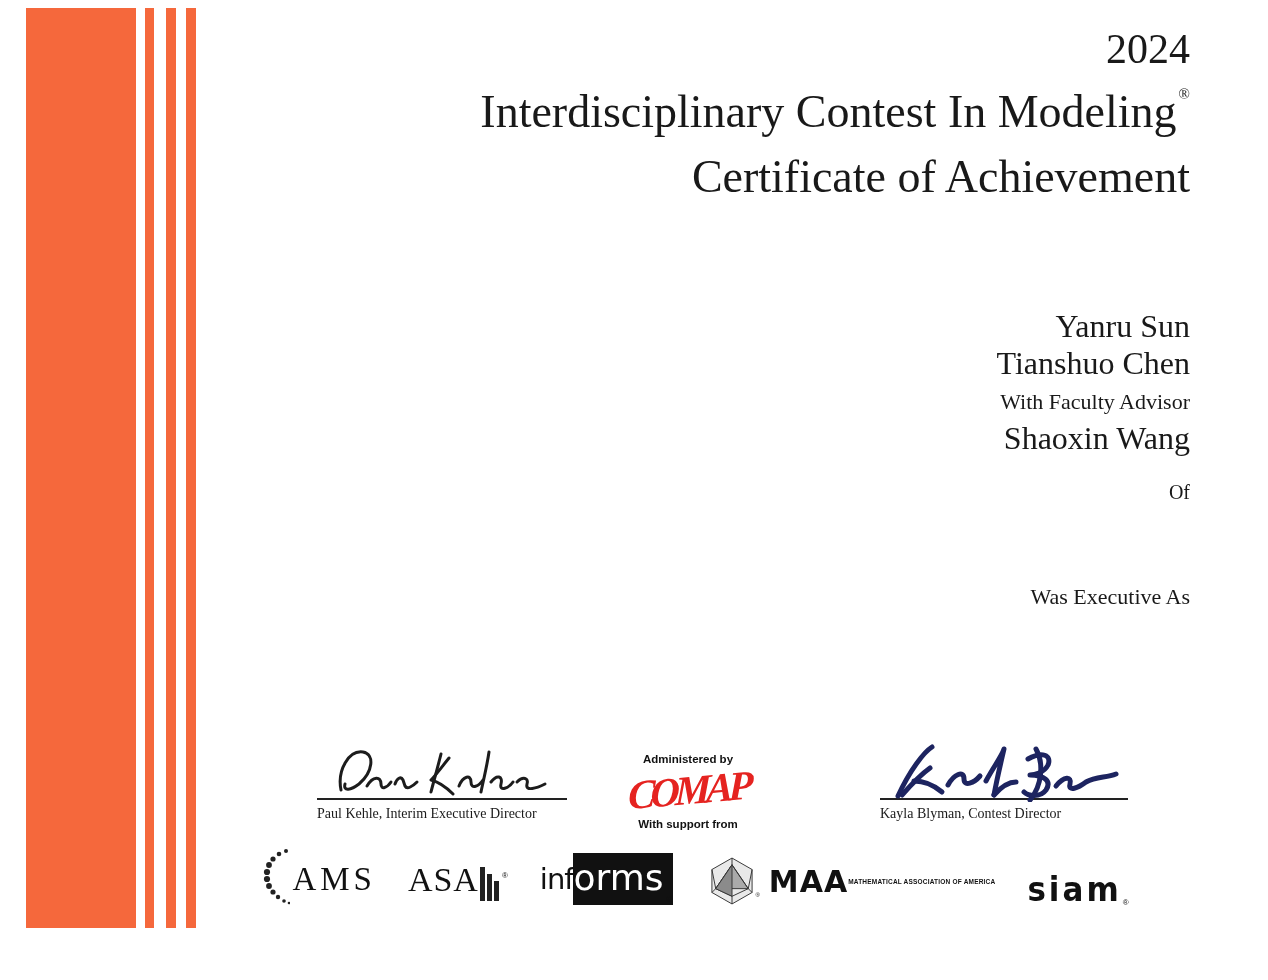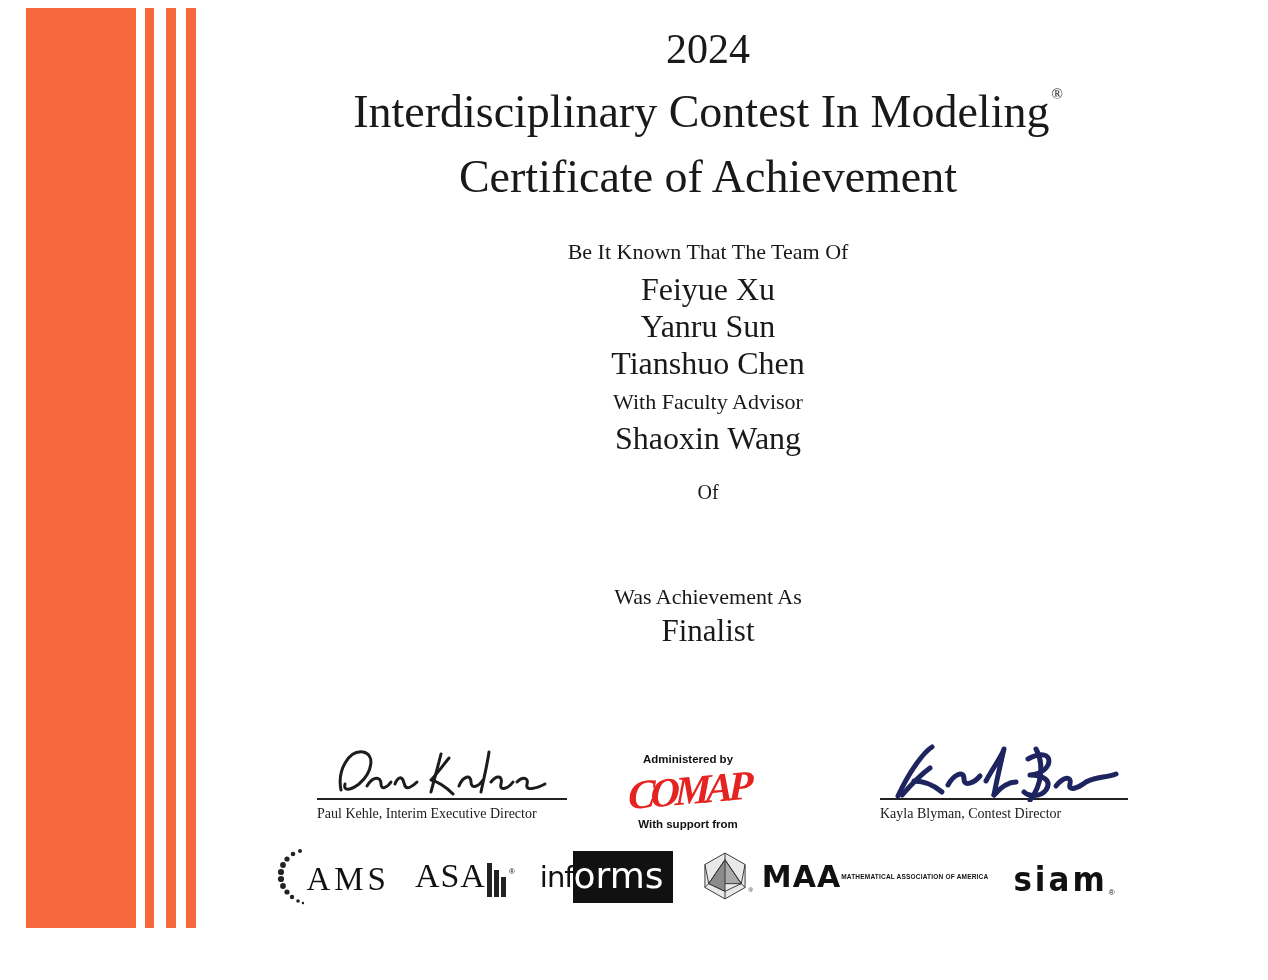--- a/index.html
+++ b/index.html
@@ -7,21 +7,21 @@
         font-family:"Liberation Serif", serif;color:#191919;}
 
   
   .bar{position:absolute;top:8px;height:920px;background:#f5683c;}
   .bar-thick{left:26px;width:110px;}
   .bar-t1{left:145px;width:9px;}
   .bar-t2{left:166px;width:10px;}
   .bar-t3{left:186px;width:10px;}
 
   
-  .cline{position:absolute;left:213px;width:990px;text-align:center;line-height:1.1;}
+  .cline{position:absolute;left:200px;width:990px;text-align:right;line-height:1.1;}
   .year{top:26px;font-size:42px;}
   .title{top:86px;font-size:46px;}
   .title sup{font-size:15px;vertical-align:28px;margin-left:2px;}
   .subtitle{top:152px;font-size:46px;}
   .team-intro{top:240px;font-size:22px;}
   .member0{top:272px;font-size:32px;}
   .member1{top:309px;font-size:32px;}
   .member2{top:346px;font-size:32px;}
   .advisor-intro{top:390px;font-size:22px;}
   .advisor-name{top:421px;font-size:32px;}
@@ -42,21 +42,21 @@
   .admin-block{position:absolute;left:610px;top:753px;width:156px;text-align:center;
                font-family:"Liberation Sans", sans-serif;font-weight:bold;color:#111;}
   .admin-top{font-size:11.5px;}
   .comap{display:inline-block;font-family:"Liberation Serif", serif;font-style:italic;font-weight:bold;
          color:#e52320;font-size:41px;letter-spacing:-5px;line-height:1.05;transform:rotate(-5deg) skewX(-6deg);
          margin:4px 0 2px 0;}
   .admin-bottom{font-size:11.5px;margin-top:4px;}
 
   
   .sponsors{position:absolute;top:847px;left:200px;width:990px;display:flex;justify-content:center;
-            align-items:center;gap:25px;font-family:"Liberation Sans", sans-serif;color:#111;}
+            align-items:flex-end;gap:32px;font-family:"Liberation Sans", sans-serif;color:#111;}
   .logo{display:flex;align-items:center;}
   .ams-text{font-family:"Liberation Serif", serif;font-size:33px;letter-spacing:4px;margin-left:2px;margin-top:6px;}
   .asa{align-items:flex-start;margin-top:6px;}
   .asa-text{font-family:"Liberation Serif", serif;font-size:34px;letter-spacing:1px;}
   .asa-bars{margin:6px 0 0 1px;}
   .reg{font-size:8px;vertical-align:baseline;position:relative;top:10px;font-family:"Liberation Sans", sans-serif;}
   .informs{font-family:"DejaVu Sans", sans-serif;font-weight:normal;margin-top:2px;}
   .informs-prefix{font-size:29px;letter-spacing:-1px;}
   .informs-box{background:#111;color:#fff;font-size:36px;padding:7px 9px 9px 1px;margin-left:-1px;line-height:1;}
   .informs .reg{top:20px;left:-6px;}
@@ -77,30 +77,27 @@
 
   <div class="bar bar-thick"></div>
   <div class="bar bar-t1"></div>
   <div class="bar bar-t2"></div>
   <div class="bar bar-t3"></div>
 
   <div class="cline year">2024</div>
   <div class="cline subtitle">Certificate of Achievement</div>
   <div class="cline title"><span>Interdisciplinary Contest In Modeling</span><sup>®</sup></div>
 
-  <div class="cline team-intro">Be It Known That The Team Of</div>
-  <div class="cline member0">Feiyue Xu</div>
   <div class="cline member1">Yanru Sun</div>
   <div class="cline member2">Tianshuo Chen</div>
   <div class="cline advisor-intro">With Faculty Advisor</div>
   <div class="cline advisor-name">Shaoxin Wang</div>
 
   <div class="cline of-label">Of</div>
-  <div class="cline designation-intro">Was Achievement As</div>
-  <div class="cline designation">Finalist</div>
+  <div class="cline designation-intro">Was Executive As</div>
 
   <div class="sig-block sig-left">
     <svg class="sig-art" width="238" height="58" viewBox="0 0 238 58" fill="none" stroke="#1c1c1c" stroke-width="3" stroke-linecap="round" stroke-linejoin="round">
       <path d="M18,46 C14,26 26,6 40,8 C52,10 50,28 36,40 C28,46 20,48 22,40"></path>
       <path d="M44,42 C50,32 58,32 58,40 C58,46 64,44 68,38"></path>
       <path d="M72,40 C74,34 78,32 80,36 L82,42 C84,46 90,42 94,38"></path>
       <path d="M118,10 C114,26 110,40 108,48"></path>
       <path d="M126,14 C118,24 112,32 108,36 C116,38 124,44 130,50"></path>
       <path d="M136,42 C140,32 148,30 148,38 C148,46 156,42 160,36"></path>
       <path d="M166,8 C164,22 160,38 158,48"></path>

